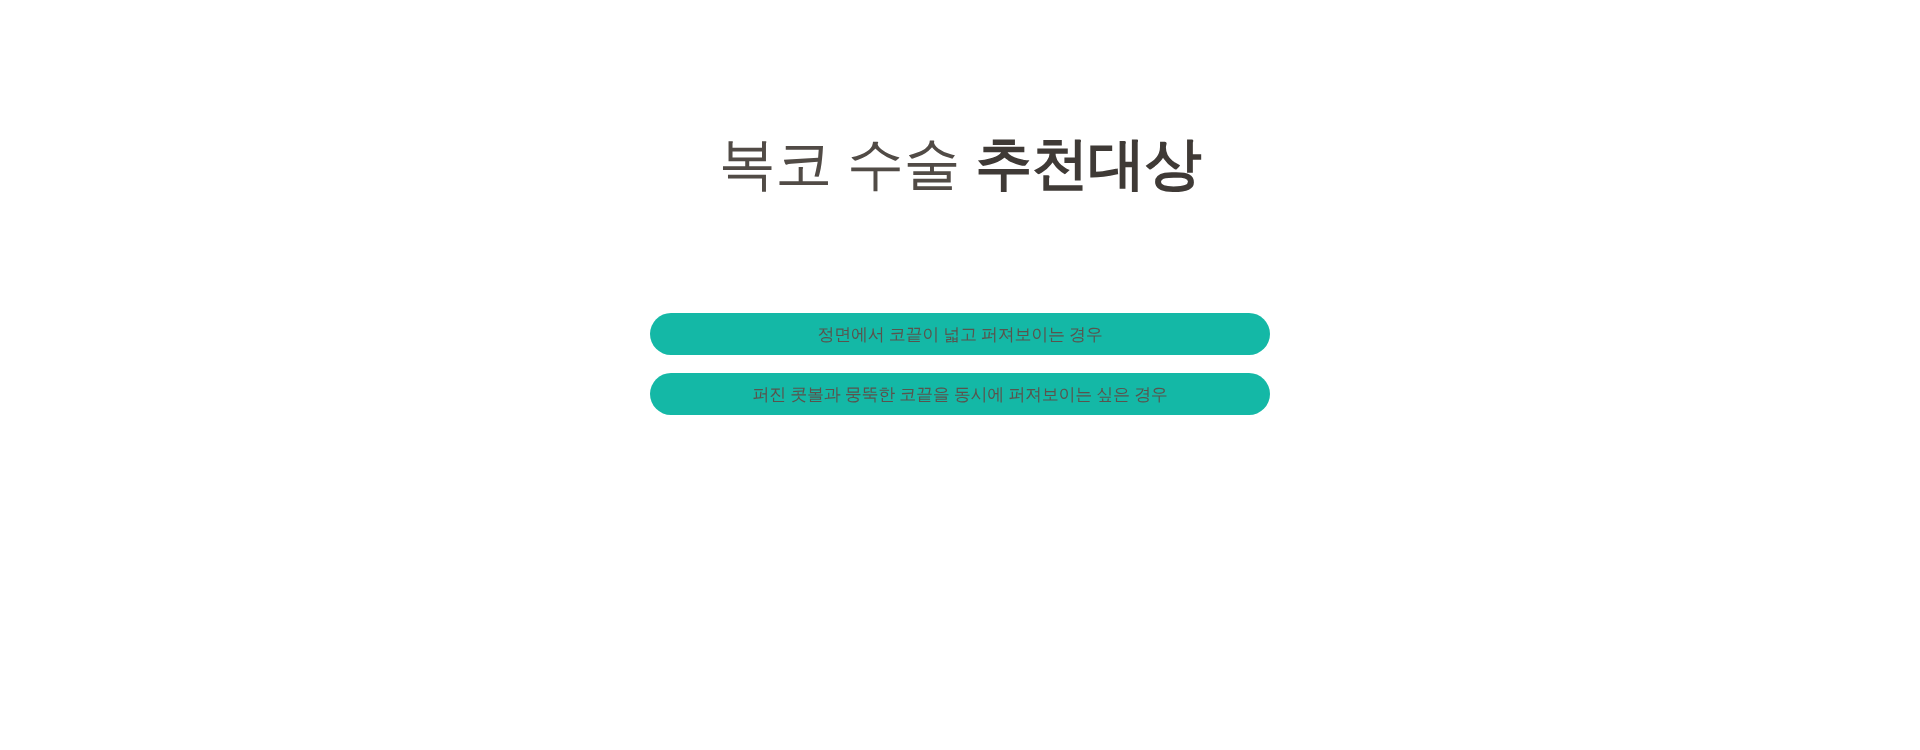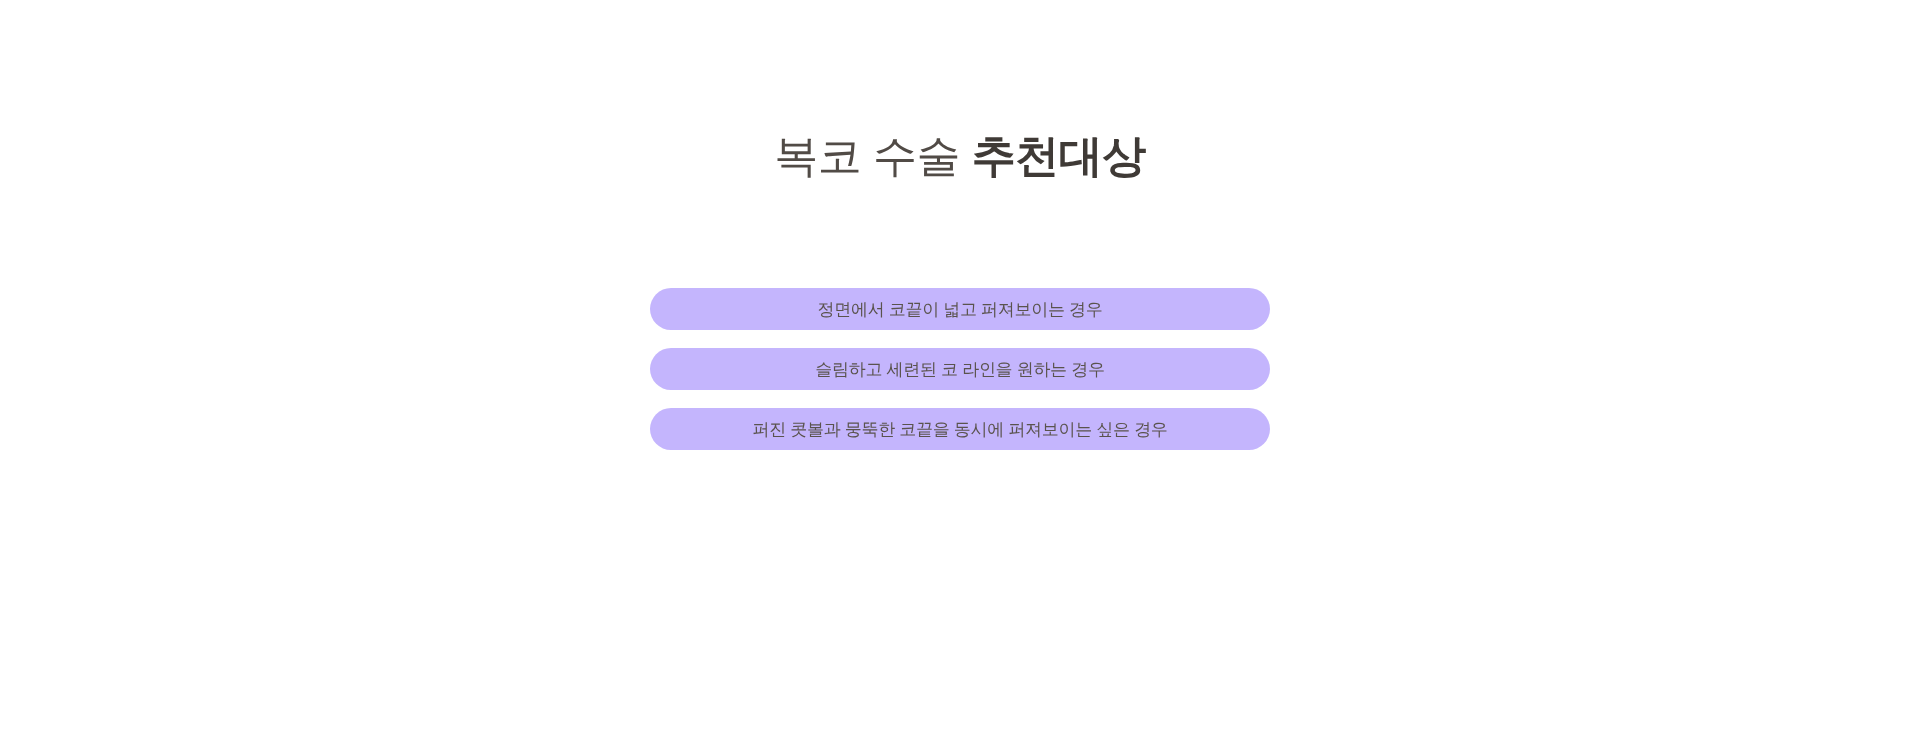--- a/index.html
+++ b/index.html
@@ -19,21 +19,21 @@
     width: 1920px;
     height: 750px;
     box-sizing: border-box;
     display: flex;
     flex-direction: column;
     align-items: center;
   }
 
   .headline {
     margin-top: 128px;
-    font-size: 44px;
+    font-size: 57px;
     line-height: 1.25;
     color: #4a4440;
     letter-spacing: -0.5px;
     white-space: nowrap;
     text-align: center;
   }
   .headline .light {
     font-weight: 400;
     color: #514b46;
   }
@@ -47,21 +47,21 @@
     display: flex;
     flex-direction: column;
     align-items: center;
     gap: 18px;
   }
 
   .pill {
     width: 620px;
     height: 42px;
     border-radius: 21px;
-    background: #c4b5fd;
+    background: #14b8a6;
     display: flex;
     align-items: center;
     justify-content: center;
     color: #5a534d;
     font-size: 17px;
     letter-spacing: -0.3px;
     white-space: nowrap;
   }
 </style>
 </head>
@@ -71,20 +71,17 @@
 
   <h1 class="headline">
     <span class="light">복코 수술 </span><span class="strong">추천대상</span>
   </h1>
 
   <div class="pill-list">
     <div class="pill">
       <span>정면에서 코끝이 넓고 퍼져보이는 경우</span>
     </div>
     <div class="pill">
-      <span>슬림하고 세련된 코 라인을 원하는 경우</span>
-    </div>
-    <div class="pill">
       <span>퍼진 콧볼과 뭉뚝한 코끝을 동시에 퍼져보이는 싶은 경우</span>
     </div>
   </div>
 
 </div>
 
 </body></html>

